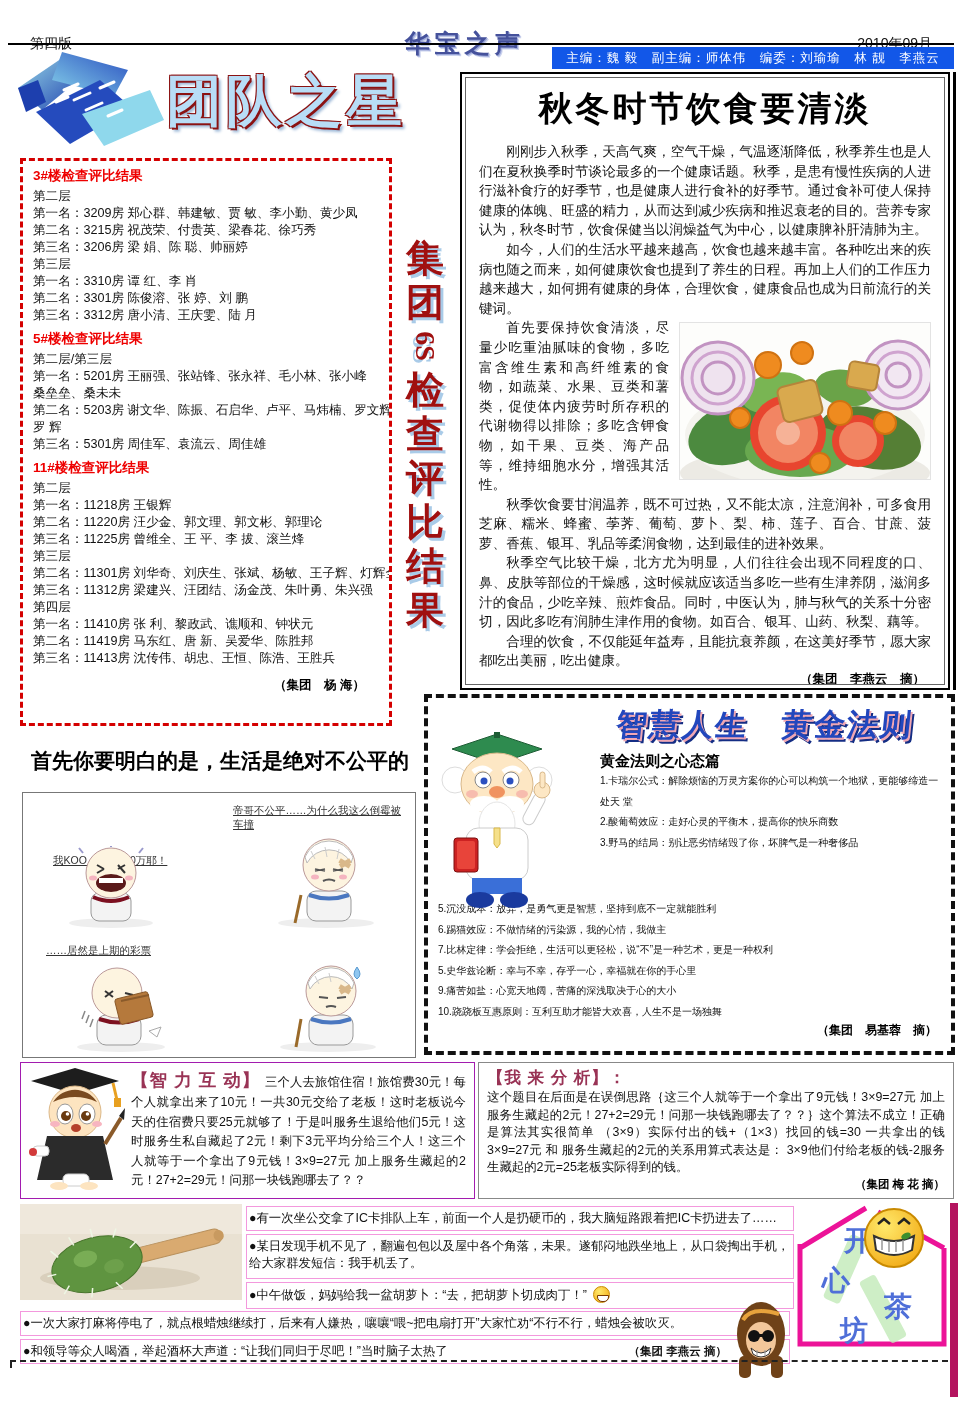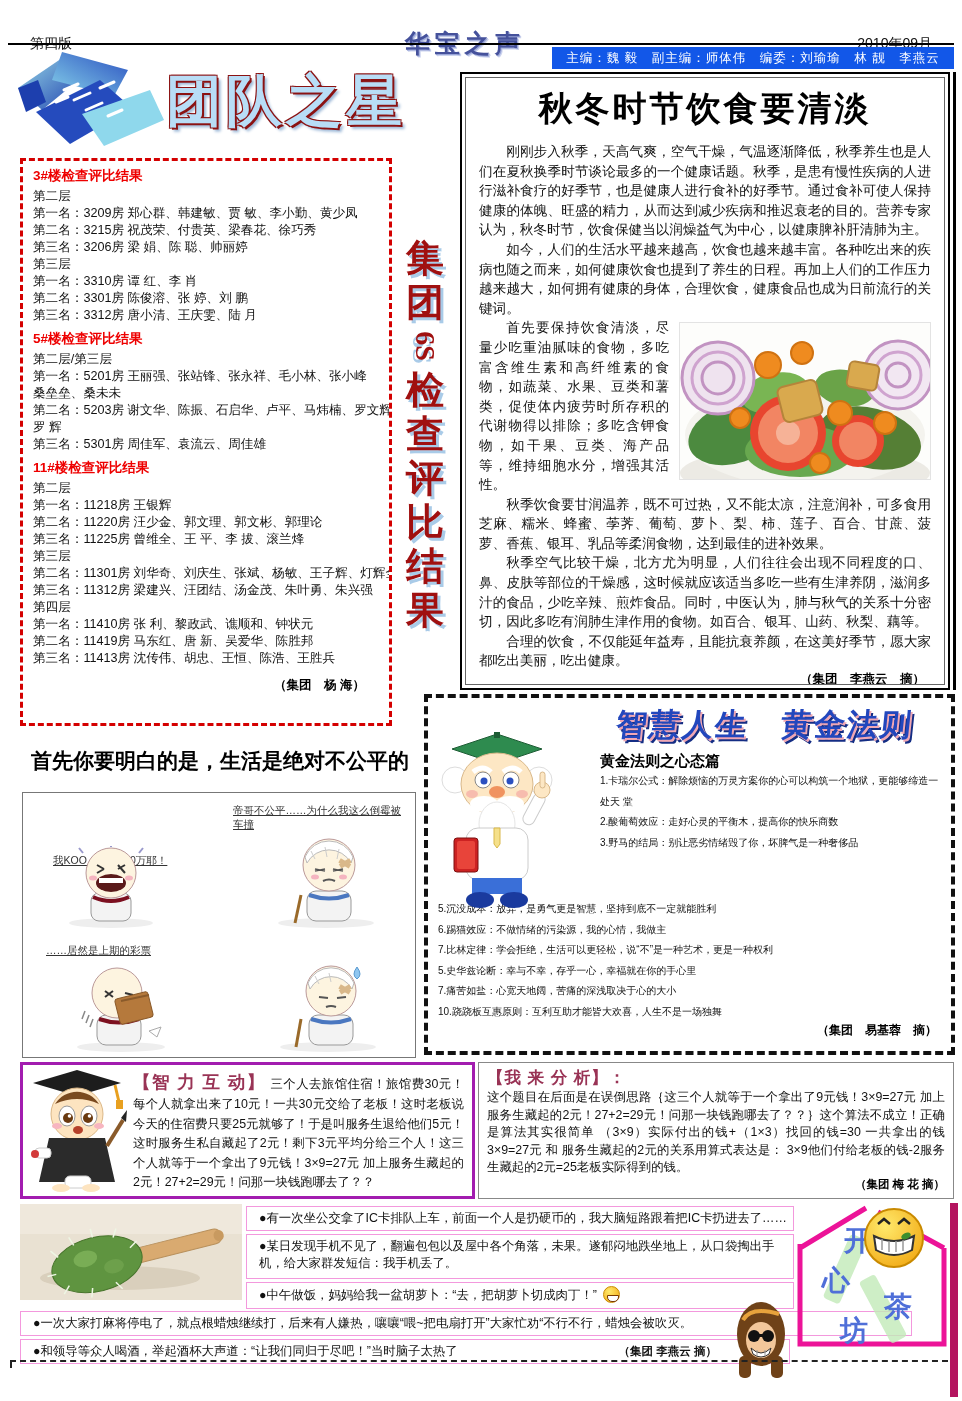--- a/index.html
+++ b/index.html
@@ -51,36 +51,36 @@
   .wisdom-item { font-size:10px; line-height:20.5px; color:#111; }
   .wisdom-attrib { text-align:right; font-weight:bold; font-size:12px; padding-right:4px; }
 
   
   .comic-title { position:absolute; left:24px; top:747px; width:392px; text-align:center; font-size:21px; font-weight:bold; color:#000; letter-spacing:0px; }
   .comic-box { position:absolute; left:22px; top:792px; width:394px; height:266px; border:1px solid #777; background:#fff; }
   .panel-caption { position:absolute; font-size:10.5px; color:#333; line-height:14px;text-decoration:underline; }
   .cc { position:absolute; }
 
   
-  .quiz-box { position:absolute; left:20px; top:1062px; width:455px; height:137px; border:3px solid #a21caf; padding:5px 8px 3px 4px; background:#fff; }
+  .quiz-box { position:absolute; left:20px; top:1062px; width:455px; height:137px; border:1px solid #a21caf; padding:5px 8px 3px 4px; background:#fff; }
   .baby { float:left; margin:-2px 6px 0 0; }
   .quiz-title { color:#993355; font-weight:bold; font-size:17.5px; letter-spacing:1px; }
   .quiz-text,.analysis-text { display:inline; font-size:12.4px; line-height:17.6px; text-align:justify; color:#111; }
   .quiz-flow { text-align:justify; }
   .analysis-box { position:absolute; left:478px; top:1062px; width:476px; height:137px; border:1px solid #888; padding:4px 8px 2px; background:#fff; }
   .analysis-title { color:#993355; font-weight:bold; font-size:16.5px; letter-spacing:1px; }
   .analysis-attrib { text-align:right; font-weight:bold; font-size:11.5px; }
 
   
   .brush-img { position:absolute; left:20px; top:1204px; }
-  .joke { position:absolute; border:1px solid #f398dd; background:#fff; font-size:12.4px; line-height:17px; padding:3px 12px; color:#111; }
+  .joke { position:absolute; border:1px solid #f398dd; background:#fff; font-size:12.4px; line-height:17px; padding:3px 2px; color:#111; }
   .joke-1 { left:246px; top:1206px; width:548px; height:25px; white-space:nowrap; overflow:hidden; }
   .joke-2 { left:246px; top:1234px; width:548px; height:45px; }
   .joke-3 { left:246px; top:1282px; width:548px; height:27px; white-space:nowrap; }
-  .joke-4 { left:20px; top:1311px; width:892px; height:25px; white-space:nowrap; overflow:hidden; }
+  .joke-4 { left:20px; top:1311px; width:770px; height:25px; white-space:nowrap; overflow:hidden; }
   .joke-5 { left:20px; top:1339px; width:770px; height:25px; white-space:nowrap; overflow:hidden; }
   .joke-attrib { float:right; font-weight:bold; font-size:11.5px; margin-right:60px; }
   .mini-emoji { display:inline-block; width:17px; height:17px; border-radius:50%;
       background:radial-gradient(circle at 35% 30%, #ffe96b, #f2a50c); border:1px solid #c98a00; position:relative; vertical-align:-4px; margin-left:6px; }
   .mini-emoji::after { content:""; position:absolute; left:3px; top:8px; width:10px; height:5px; background:#fff; border:1px solid #7a3a00; border-radius:0 0 5px 5px; }
   .pentagon-wrap { position:absolute; left:796px; top:1204px; width:152px; height:144px; }
   .tea-char { position:absolute; font-size:28px; font-weight:bold; color:#4f6fd8; font-family:"Liberation Serif",serif; }
   .tea-swoosh { position:absolute; background:#c2eab8; opacity:.8; border-radius:4px; }
   .smiley { position:absolute; left:862px; top:1206px; }
   .girl { position:absolute; left:735px; top:1300px; }
@@ -273,21 +273,21 @@
     <div class="wisdom-first">
       <div class="wisdom-item">1.卡瑞尔公式：解除烦恼的万灵方案你的心可以构筑一个地狱，更能够缔造一处天 堂</div>
       <div class="wisdom-item">2.酸葡萄效应：走好心灵的平衡木，提高你的快乐商数</div>
       <div class="wisdom-item">3.野马的结局：别让恶劣情绪毁了你，坏脾气是一种奢侈品</div>
     </div>
     <div class="wisdom-rest">
       <div class="wisdom-item">5.沉没成本：放弃，是勇气更是智慧，坚持到底不一定就能胜利</div>
       <div class="wisdom-item">6.踢猫效应：不做情绪的污染源，我的心情，我做主</div>
       <div class="wisdom-item">7.比林定律：学会拒绝，生活可以更轻松，说“不”是一种艺术，更是一种权利</div>
       <div class="wisdom-item">5.史华兹论断：幸与不幸，存乎一心，幸福就在你的手心里</div>
-      <div class="wisdom-item">7.痛苦如盐：心宽天地阔，苦痛的深浅取决于心的大小</div>
+      <div class="wisdom-item">9.痛苦如盐：心宽天地阔，苦痛的深浅取决于心的大小</div>
       <div class="wisdom-item">10.跷跷板互惠原则：互利互助才能皆大欢喜，人生不是一场独舞</div>
     </div>
     <div class="wisdom-attrib">（集团　易基蓉　摘）</div>
   </div>
 
   <div class="comic-title">首先你要明白的是，生活是绝对不公平的</div>
   <div class="comic-box">
     <span class="panel-caption" style="left:30px; top:32px; width:150px;margin-top:28px;">我KOO，中了500万耶！</span>
     <span class="panel-caption" style="left:210px; top:10px; width:178px;">帝哥不公平……为什么我这么倒霉被车撞</span>
     <span class="panel-caption" style="left:23px; top:150px; width:170px;">……居然是上期的彩票</span>

